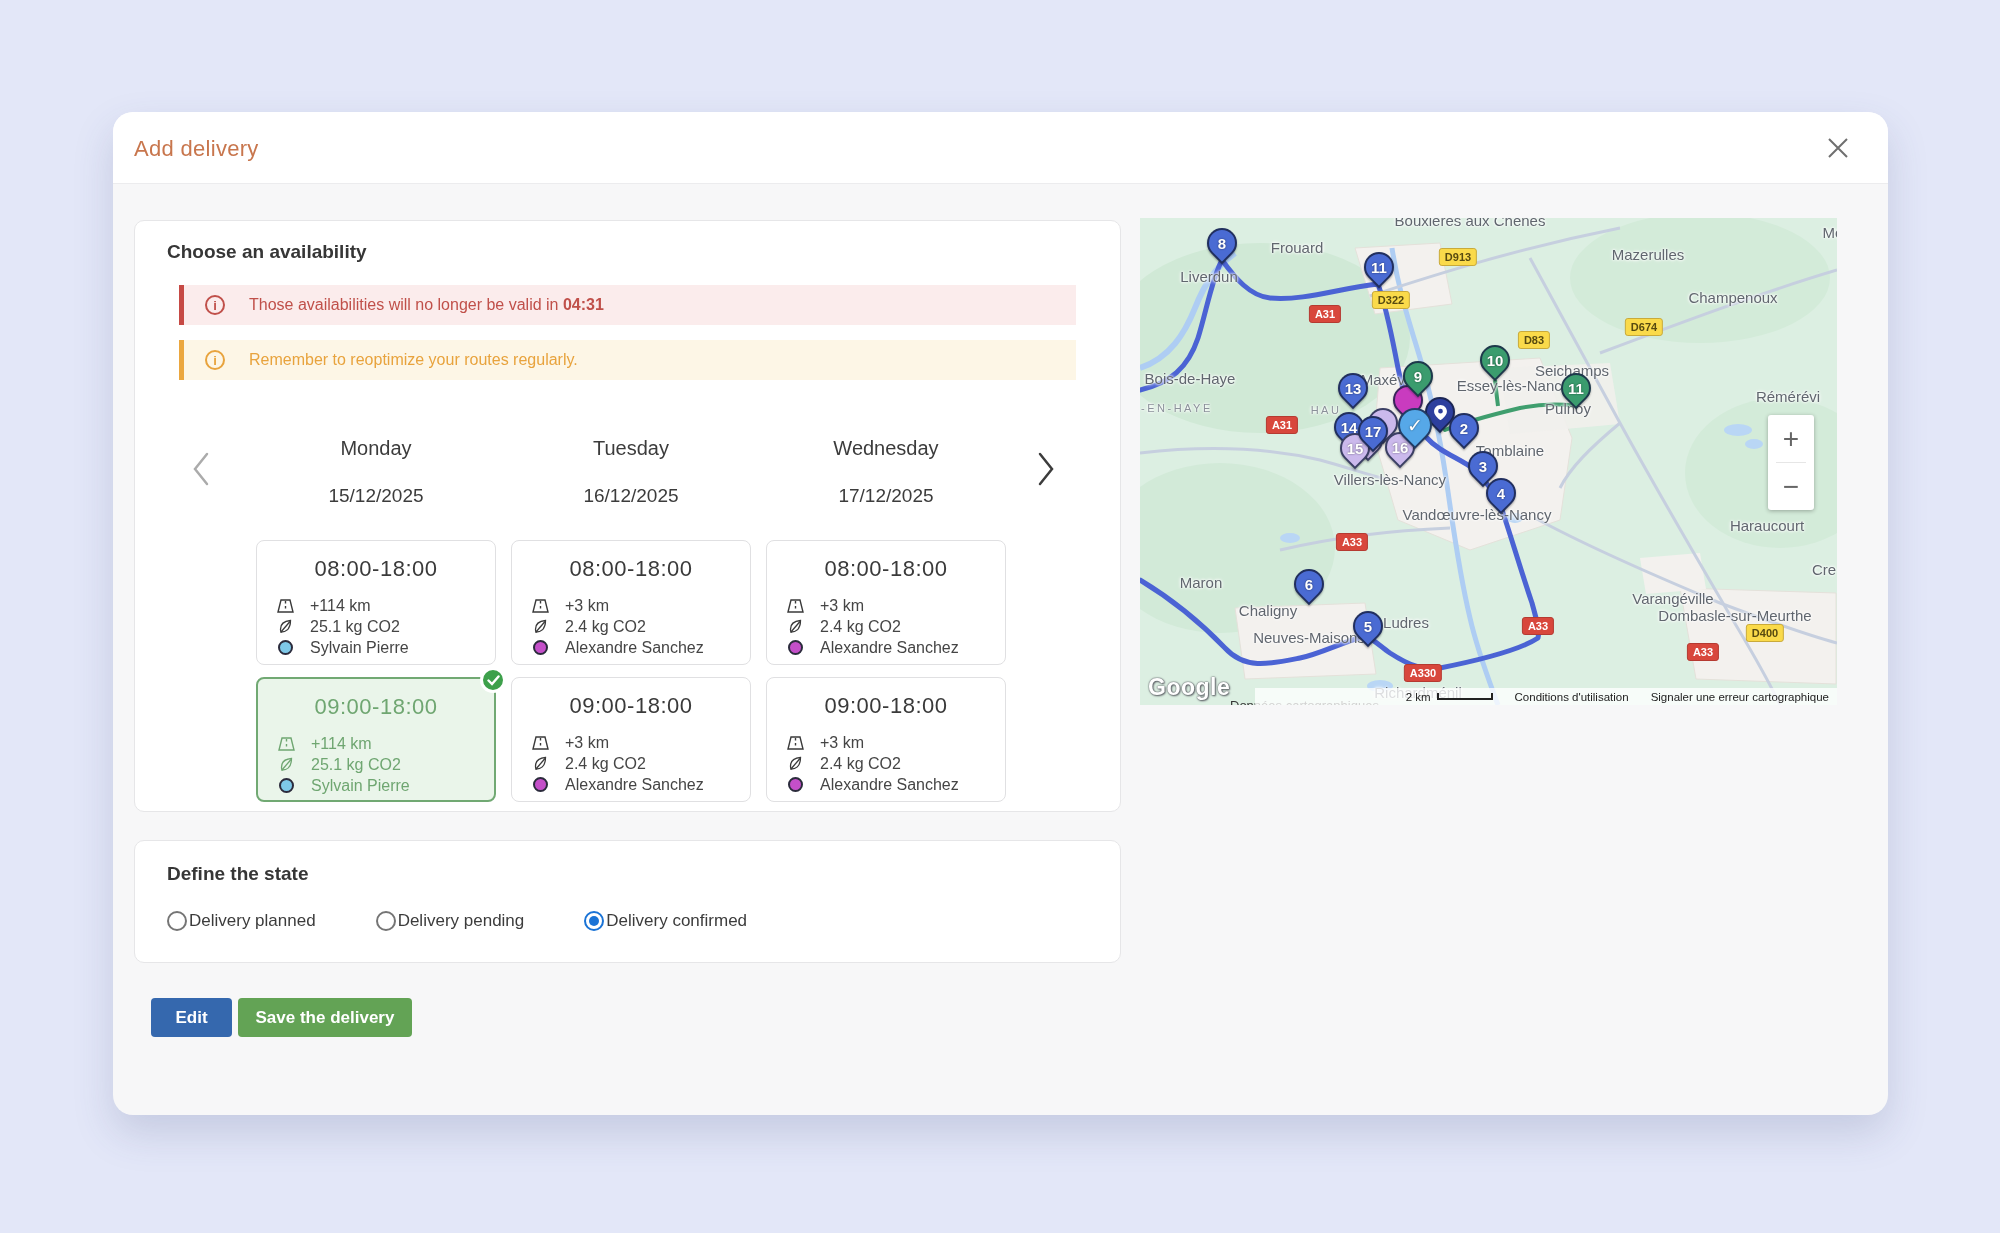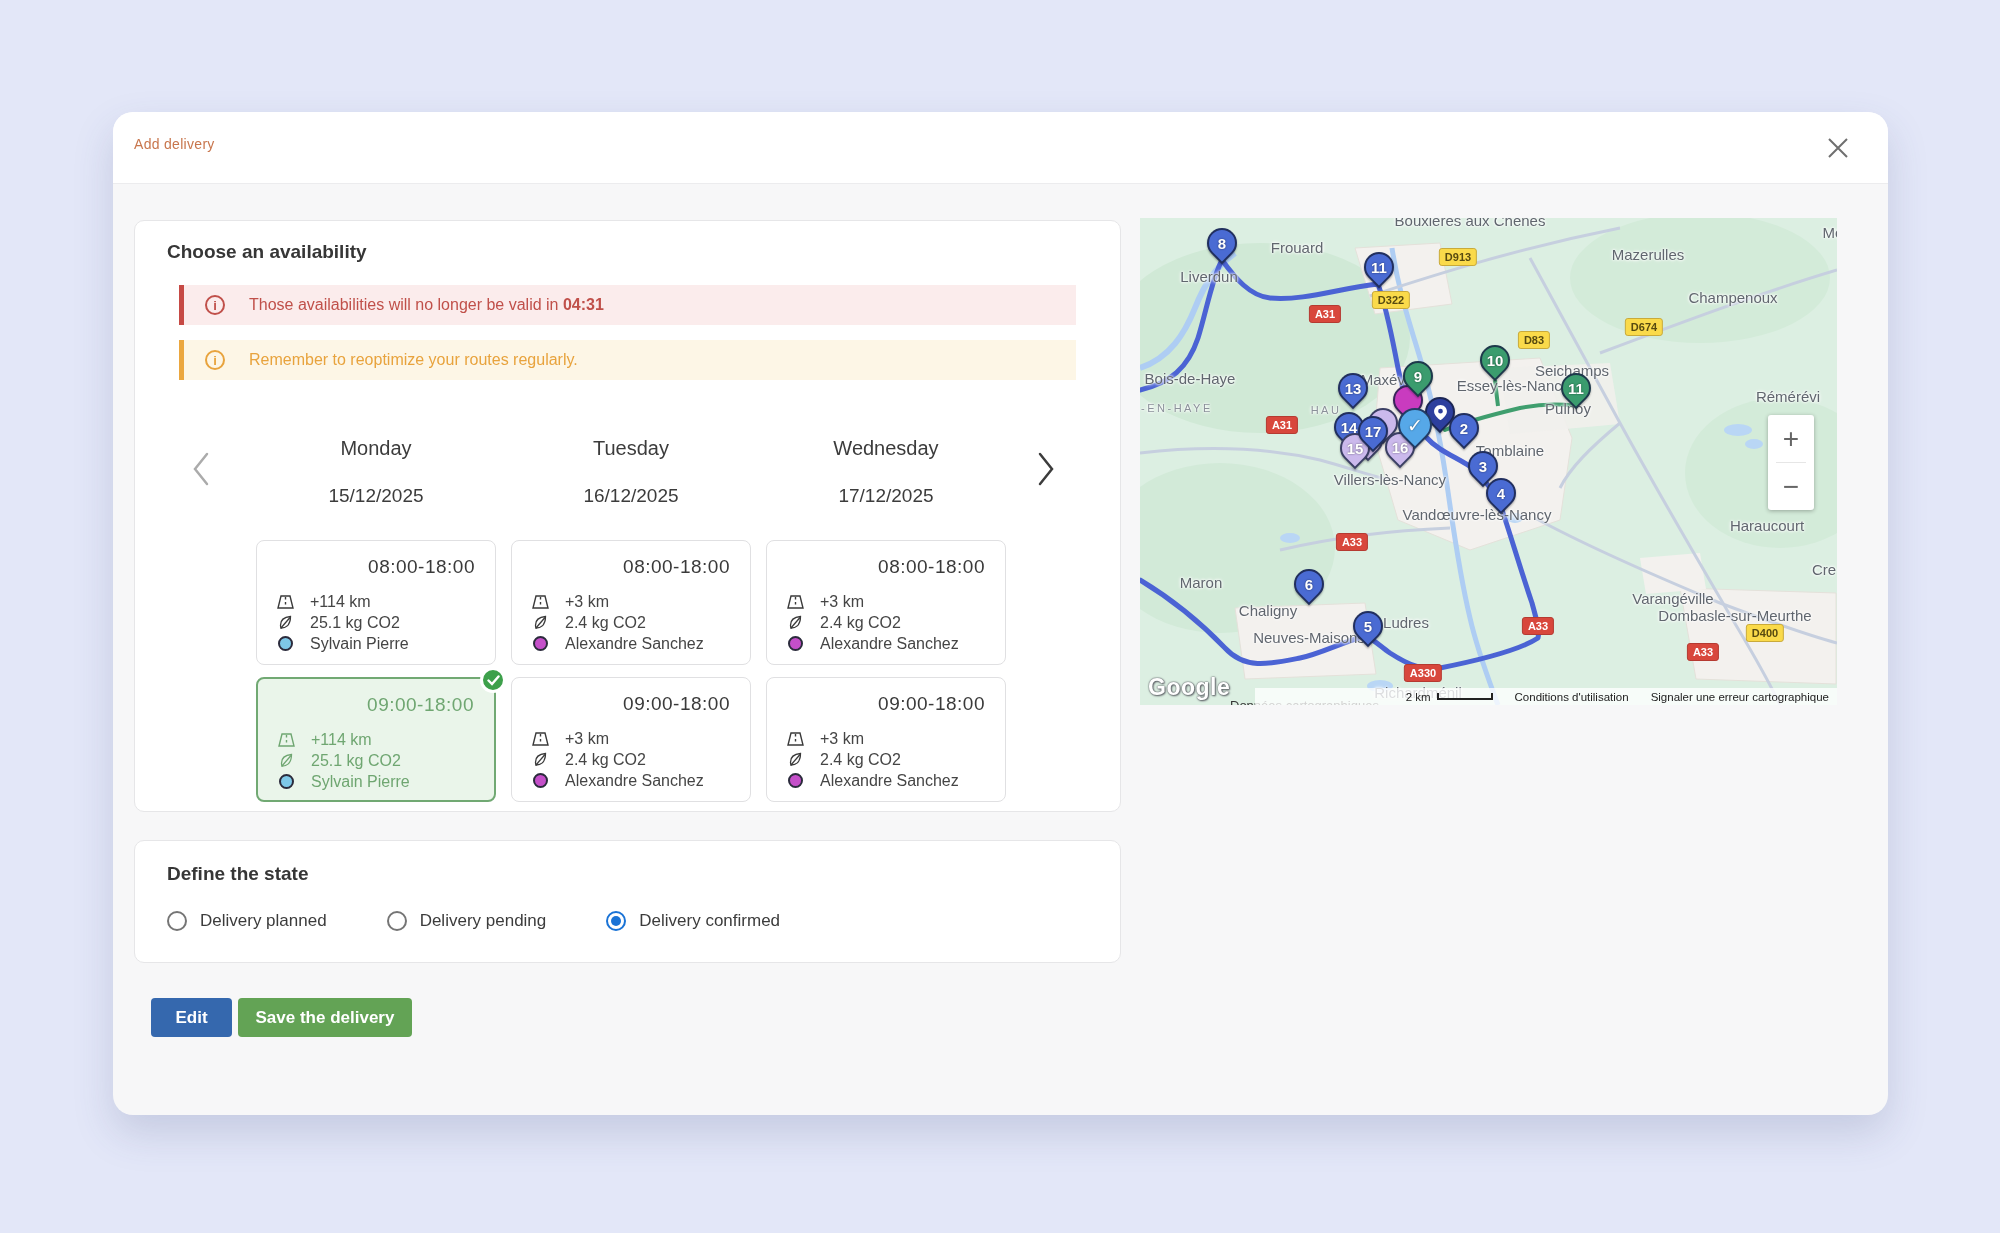--- a/index.html
+++ b/index.html
@@ -6,21 +6,21 @@
   html,body { width:2000px; height:1233px; }
   body { font-family:"Liberation Sans","DejaVu Sans",sans-serif; background:#e3e7f8; position:relative; overflow:hidden; }
 
   .page { position:absolute; inset:0; }
 
   
   .modal { position:absolute; left:113px; top:112px; width:1775px; height:1003px;
            background:#f7f7f8; border-radius:20px; box-shadow:0 18px 40px rgba(60,70,120,.18); }
   .modal-header { position:absolute; left:0; top:0; right:0; height:72px; background:#fff;
                   border-radius:20px 20px 0 0; border-bottom:1px solid #ececee; }
-  .modal-title { position:absolute; left:21px; top:24px; font-size:14px; color:#c8764d; font-weight:500; letter-spacing:.3px; }
+  .modal-title { position:absolute; left:21px; top:24px; font-size:22px; color:#c8764d; font-weight:500; letter-spacing:.3px; }
   .close-btn { position:absolute; right:36px; top:22px; width:28px; height:28px; cursor:pointer;
                display:flex; align-items:center; justify-content:center; background:none; border:none; }
 
   .panel { position:absolute; background:#fff; border:1px solid #e6e6e8; border-radius:10px; }
 
   
   .availability { left:21px; top:108px; width:987px; height:592px; padding:20px 32px; }
   .section-heading { font-size:19px; font-weight:bold; color:#363636; }
 
   .alert { position:relative; height:40px; margin:0 12px; display:flex; align-items:center; padding-left:21px; }
@@ -42,21 +42,21 @@
 
   .day-cols { display:flex; gap:15px; }
   .day-col { width:240px; }
   .day-head { text-align:center; color:#3c3c3c; margin-bottom:33px; }
   .day-name { font-size:20px; }
   .day-date { font-size:19px; margin-top:25px; }
 
   .slot { position:relative; width:240px; height:125px; background:#fff; border:1px solid #e0e0e2;
           border-radius:8px; padding:15px 20px 0; cursor:pointer; }
   .slot + .slot { margin-top:12px; }
-  .slot-time { text-align:right; font-size:19px; color:#3a3a3a; letter-spacing:.5px; }
+  .slot-time { text-align:center; font-size:22px; color:#3a3a3a; letter-spacing:.5px; }
   .slot-details { margin-top:13px; font-size:16px; color:#454545; }
   .slot-row { display:flex; align-items:center; gap:16px; height:21px; }
   .slot-icon { width:17px; display:inline-flex; justify-content:center; color:#3a3a3a; }
   .avatar-dot { width:15px; height:15px; border-radius:50%; border:2px solid #2b2b3c; }
   .avatar-blue .avatar-dot    { background:#7ec8e8; }
   .avatar-magenta .avatar-dot { background:#c44fc9; }
 
   .slot.selected { background:#eaf5ea; border:2px solid #71a973; }
   .slot.selected .slot-time, .slot.selected .slot-details { color:#6fa671; }
   .slot.selected .slot-icon { color:#6fa671; }
@@ -65,21 +65,21 @@
                  justify-content:center; }
 
   
   .define-state { left:21px; top:728px; width:987px; height:123px; padding:22px 32px; }
   .radio-row { display:flex; align-items:center; margin-top:26px; gap:0; }
   .radio-item { display:flex; align-items:center; cursor:pointer; }
   .radio-item + .radio-item { margin-left:60px; }
   .radio-circle { width:20px; height:20px; border-radius:50%; border:2px solid #757575; background:#fff; }
   .radio-item.checked .radio-circle { border-color:#1a73d6; position:relative; }
   .radio-item.checked .radio-circle::after { content:""; position:absolute; inset:3px; border-radius:50%; background:#1a73d6; }
-  .radio-label { margin-left:13px; font-size:17px; color:#3c3c3c; }
+  .radio-label { margin-left:2px; font-size:17px; color:#3c3c3c; }
 
   
   .actions { position:absolute; left:38px; top:886px; display:flex; gap:6px; }
   .btn { border:none; border-radius:4px; height:39px; color:#fff; font-size:17px; font-weight:bold; cursor:pointer; font-family:inherit; }
   .btn-edit { width:81px; background:#3568ae; }
   .btn-save { width:174px; background:#63a355; }
 
   
   .map { position:absolute; left:1140px; top:218px; width:697px; height:487px; overflow:hidden;
          background:#dcefe2; cursor:grab; }

